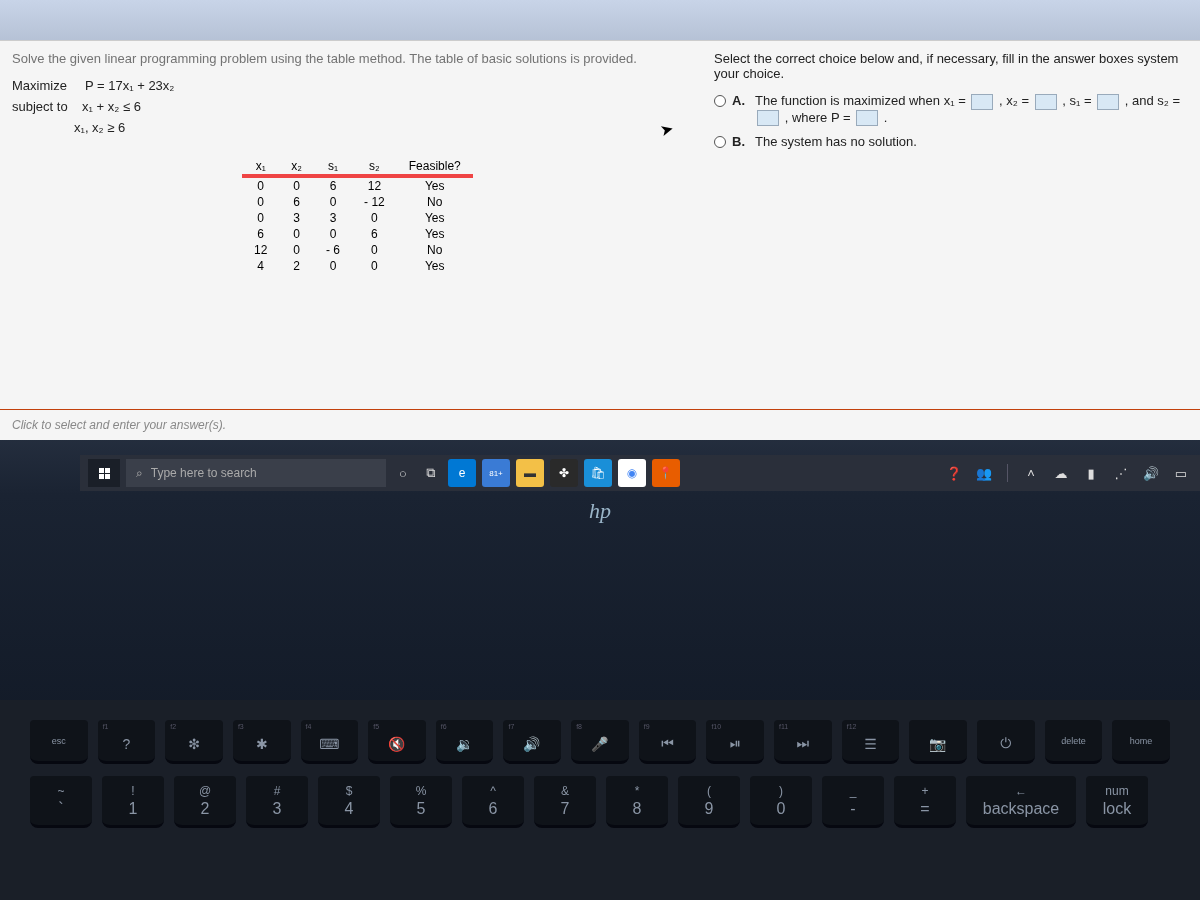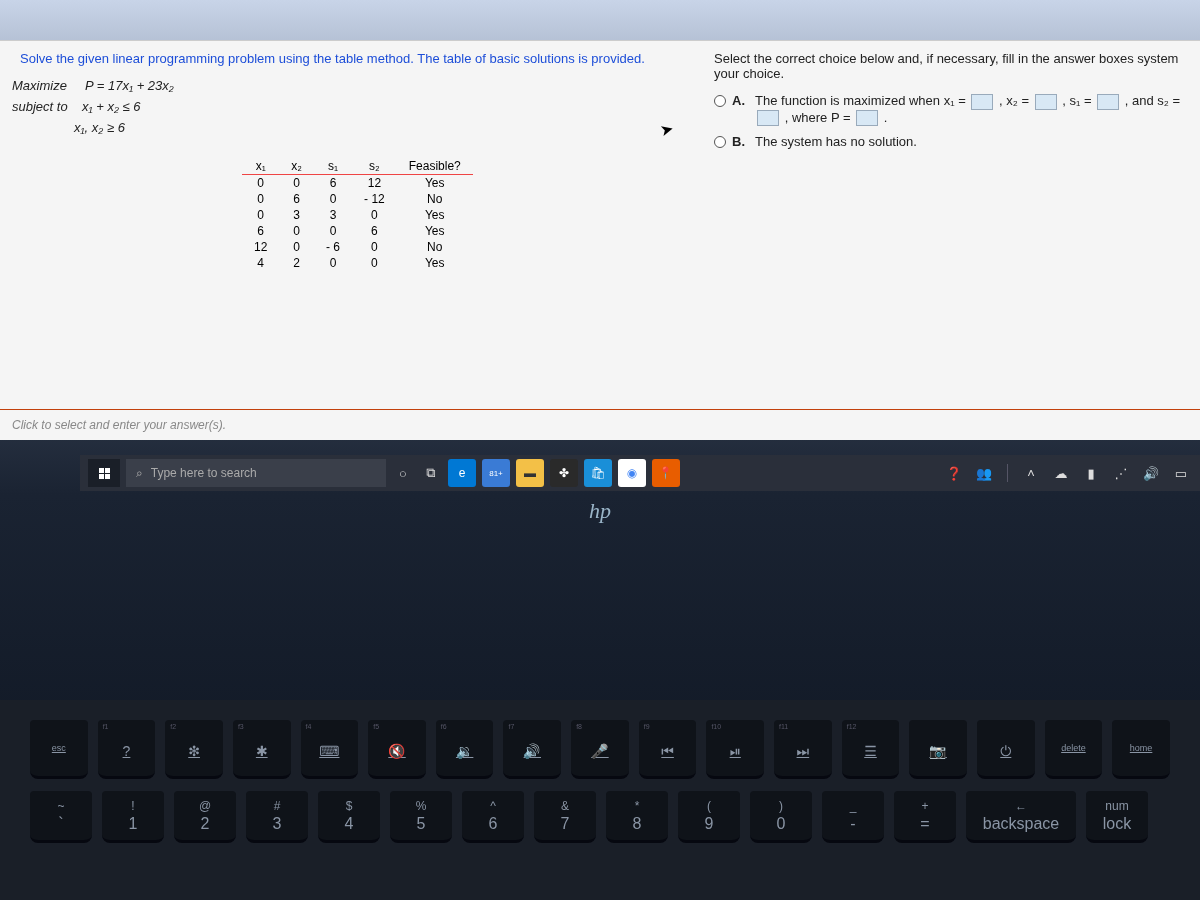--- a/index.html
+++ b/index.html
@@ -33,42 +33,40 @@
   flex: 0 0 58%;
 }
 .right-panel {
   flex: 1;
   padding-left: 20px;
   font-size: 13px;
   color: #222;
 }
 .instruction {
   font-size: 13px;
-  color: #1d4ed8;
+  color: #737373;
   margin-bottom: 10px;
-  margin-left: 8px;
 }
 .problem {
   font-size: 13px;
   color: #222;
   line-height: 1.6;
-  font-style: italic;
 }
 .problem-line { padding-left: 0; }
 .problem-indent { padding-left: 62px; }
 .data-table {
   margin: 20px 0 0 230px;
   border-collapse: collapse;
   font-size: 12px;
 }
 .data-table th, .data-table td {
   padding: 1px 12px;
   text-align: center;
 }
-.data-table th { border-bottom: 1px solid #ef4444; font-weight: normal; margin-top: 15px; }
+.data-table th { border-bottom: 4px solid #ef4444; font-weight: normal; margin-top: 15px; }
 .choice-instruction { margin-bottom: 12px; }
 .choice-row {
   display: flex;
   align-items: flex-start;
   margin-bottom: 6px;
   gap: 6px;
 }
 .radio {
   width: 12px; height: 12px;
   border: 1px solid #555;
@@ -182,21 +180,21 @@
   color: #8a95a5;
   font-size: 10px;
   display: flex;
   flex-direction: column;
   align-items: center;
   justify-content: center;
   border-bottom: 3px solid #060810;
   position: relative;
   padding: 4px;
 }
-.key-fn { width: 62px; height: 59px; font-size: 9px; text-decoration: underline; }
+.key-fn { width: 62px; height: 44px; font-size: 9px; }
 .key-fn .fn-label { position: absolute; top: 3px; left: 5px; font-size: 7px; color: #556; }
 .key-fn .fn-glyph { font-size: 14px; margin-top: 6px; }
 .key-num { width: 62px; height: 52px; font-size: 11px; }
 .key-num .top { font-size: 12px; }
 .key-num .bot { font-size: 16px; margin-top: 2px; }
 .key-wider { width: 110px; }
 .taskapp {
   width: 28px;
   height: 28px;
   border-radius: 3px;

